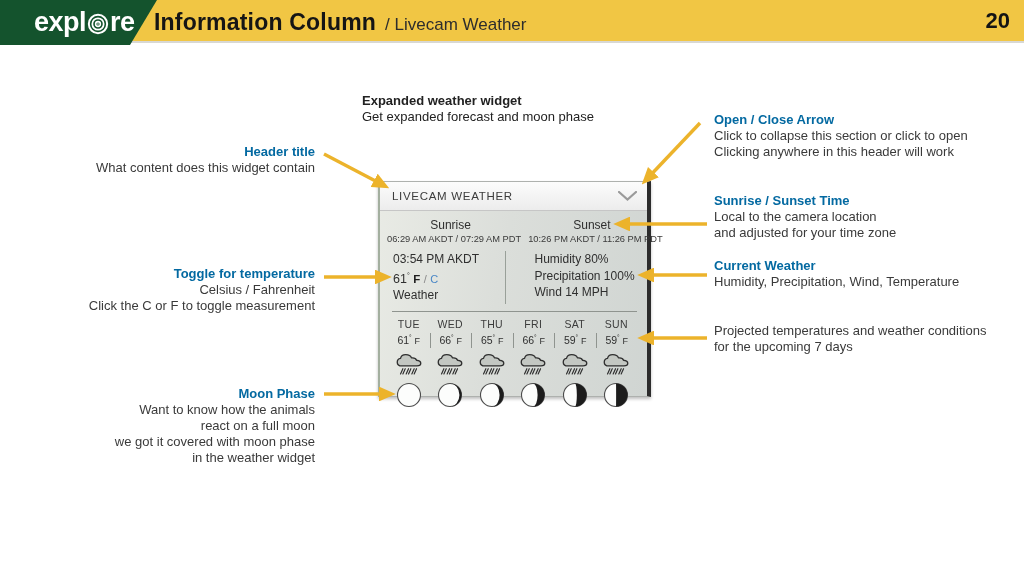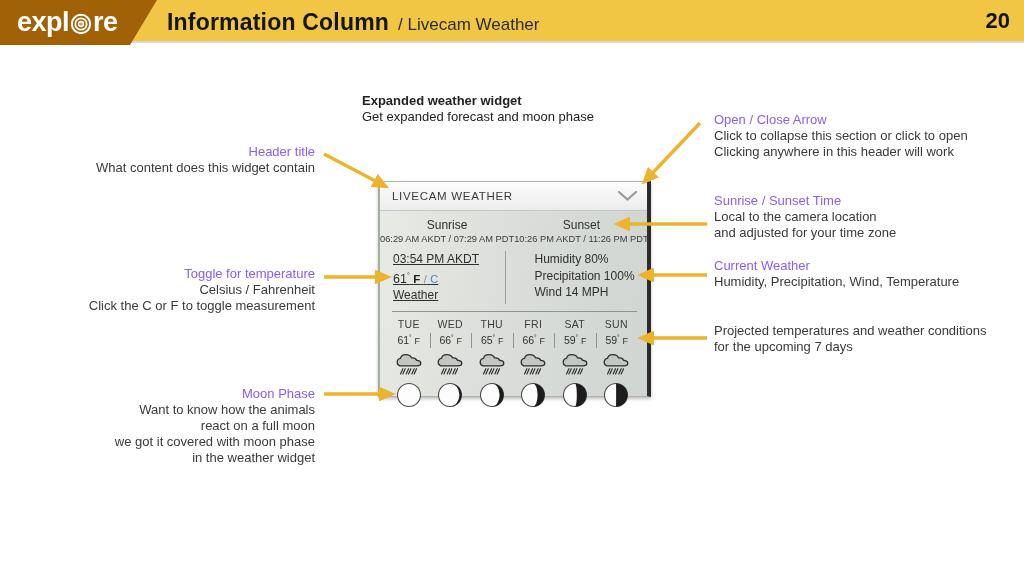--- a/index.html
+++ b/index.html
@@ -2,52 +2,52 @@
 <html><head>
 <meta charset="utf-8">
 <style>
   * { margin:0; padding:0; box-sizing:border-box; }
   html,body { background:#ffffff; }
   body { font-family:"Liberation Sans", sans-serif; }
   .slide { position:relative; width:1024px; height:576px; background:#ffffff; overflow:hidden; }
 
   
   .topbar { position:absolute; left:0; top:0; width:1024px; height:43px; background:#F1C644; border-bottom:2px solid #d8d8d4; }
-  .logo-block { position:absolute; left:0; top:0; width:160px; height:45px; background:#a16207;
-                clip-path:polygon(0 0,157px 0,130px 100%,0 100%); display:flex; align-items:center; padding-left:17px; z-index:2;}
+  .logo-block { position:absolute; left:0; top:0; width:160px; height:45px; background:#14532d;
+                clip-path:polygon(0 0,157px 0,130px 100%,0 100%); display:flex; align-items:center; padding-left:34px; z-index:2;}
   .logo-word { display:flex; align-items:center; color:#ffffff; font-weight:700; font-size:27px; letter-spacing:-0.5px; }
   .logo-word svg { margin:3px 1px 0 1px; }
-  .titlewrap { position:absolute; left:167px; top:0; height:43px; display:flex; align-items:baseline; padding-top:9px; }
+  .titlewrap { position:absolute; left:154px; top:0; height:43px; display:flex; align-items:baseline; padding-top:9px; }
   .main-title { font-size:23px; font-weight:700; color:#151515; letter-spacing:0.2px; }
   .sub-title { font-size:17px; font-weight:400; color:#2d2d2d; margin-left:9px; }
   .page-num { position:absolute; right:14px; top:8px; font-size:22px; font-weight:700; color:#141414; }
 
   
   .ann { position:absolute; font-size:13px; color:#3a3a3a; line-height:16px; white-space:nowrap; }
-  .ann .ann-title { font-weight:400; color:#8b5cf6; }
+  .ann .ann-title { font-weight:700; color:#0369a1; }
   .ann.left { text-align:right; }
   .ann.right { text-align:left; }
   .intro { position:absolute; left:362px; top:93px; width:300px; font-size:13px; line-height:16px; color:#222; }
   .intro .intro-1 { font-weight:700; }
 
   
   .widget { position:absolute; left:378px; top:181px; width:273px; height:216px;
             border:1px solid #aeb1ae; border-right:4px solid #2c2c2c; border-left:2px solid #a3af9f;
             background:linear-gradient(100deg,#e9ebe5 0%,#dbdeda 45%,#d0d5d2 100%);
             box-shadow:0 2px 3px rgba(0,0,0,0.25); z-index:5; }
   .w-header { height:29px; background:linear-gradient(180deg,#fcfcfc 0%,#ececec 100%);
               border-bottom:1px solid #c6c6c6; display:flex; align-items:center; justify-content:space-between;
               padding:0 10px 0 12px; cursor:pointer; }
   .w-header-label { font-size:11.5px; color:#3c3c3c; letter-spacing:0.7px; }
   .sun-row { display:flex; text-align:center; margin-top:7px; }
   .sun-col { flex:1; }
   .sun-label { font-size:12px; color:#2f2f2f; }
-  .sun-time { font-size:9.3px; color:#3a3a3a; margin-top:2px; white-space:nowrap; }
+  .sun-time { font-size:9.3px; color:#3a3a3a; margin-top:2px; white-space:nowrap;margin-left:7px; }
   .cur-row { display:flex; margin-top:7px; min-height:50px; }
-  .cur-left { width:47%; padding-left:13px; font-size:12px; line-height:16.5px; color:#2f2f2f;text-decoration:underline; }
+  .cur-left { width:47%; padding-left:13px; font-size:12px; line-height:16.5px; color:#2f2f2f; }
   .cur-right { flex:1; border-left:1px solid #99a099; padding-left:28px; font-size:12px; line-height:16.5px; color:#2f2f2f; }
   .temp-line { font-size:12.5px; }
   .deg { font-size:7px; vertical-align:5px; }
   .f-label { font-weight:700; font-size:11.5px; color:#1e1e1e; cursor:pointer; }
   .slash { color:#8a8a8a; font-size:11px; }
   .c-label { color:#4a87c6; font-size:11px; cursor:pointer; }
   .w-hr { height:1px; background:#8f948f; margin:7px 10px 0 12px; }
   .forecast { display:flex; padding:6px 10px 0 8px; }
   .fcol { flex:1; text-align:center; }
   .f-day { font-size:10.5px; color:#3c3c3c; letter-spacing:0.3px; }

